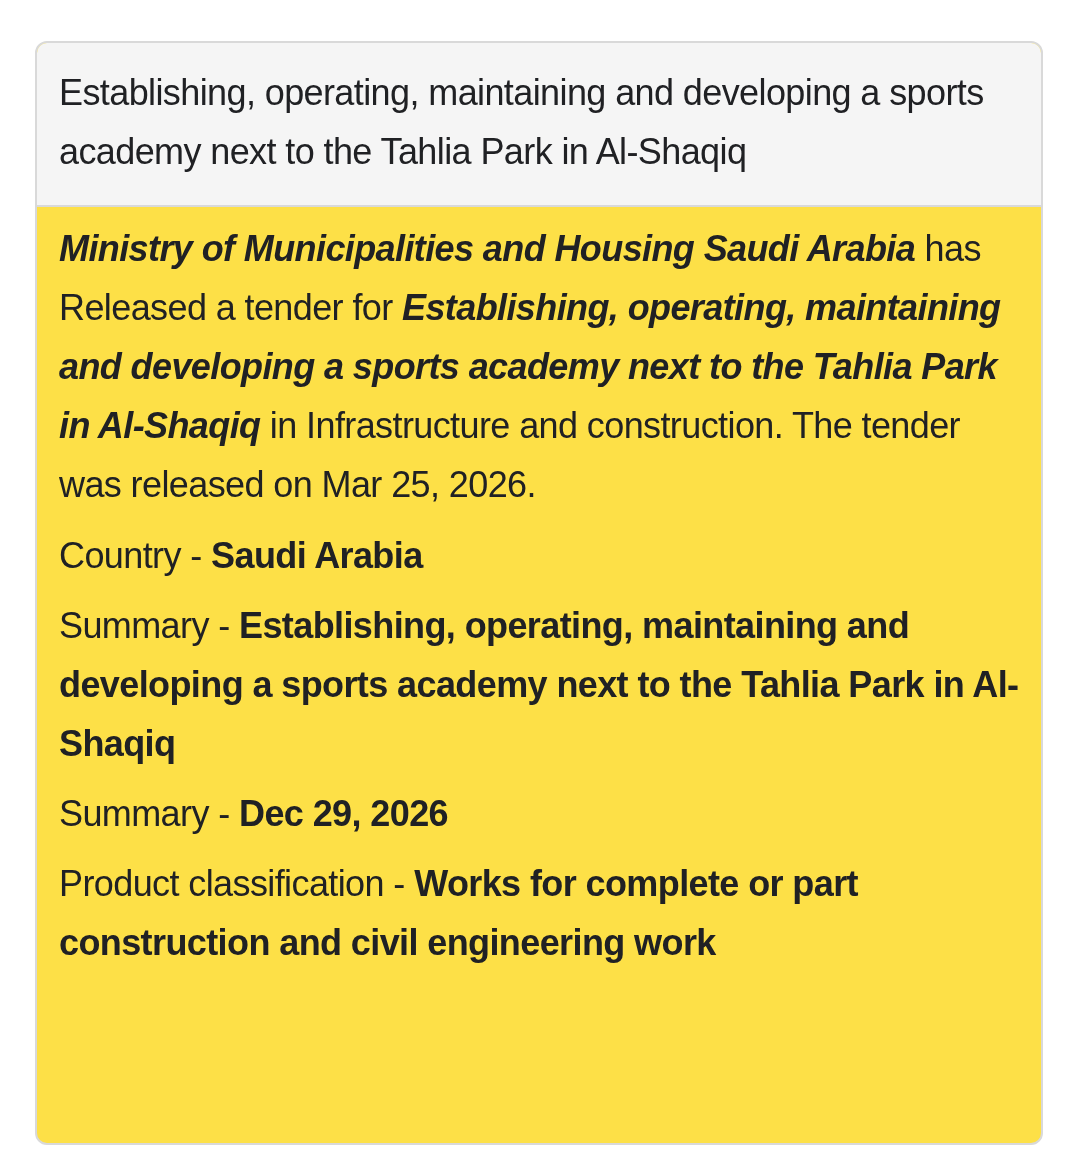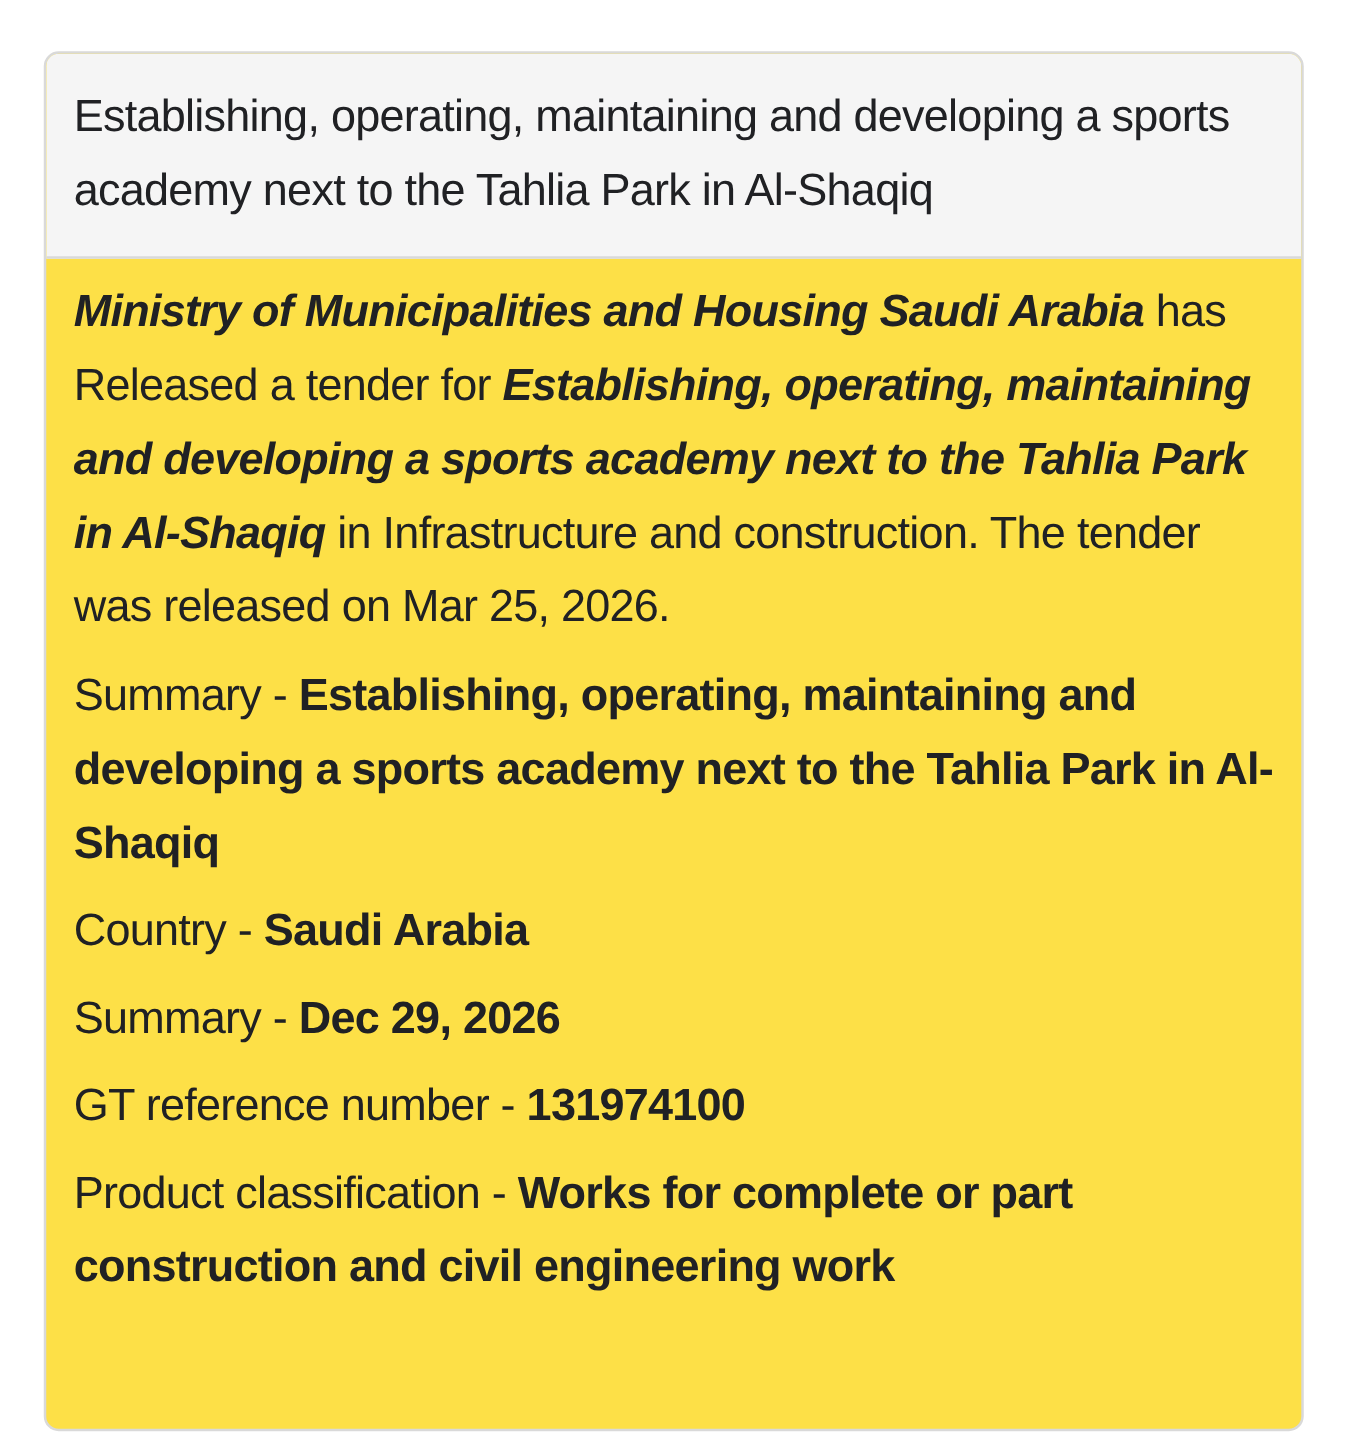--- a/index.html
+++ b/index.html
@@ -66,23 +66,22 @@
 </head>
 <body>
 
 <div class="card">
   <div class="card-header">
     <h2 class="card-title">Establishing, operating, maintaining and developing a sports academy next to the Tahlia Park in Al-Shaqiq</h2>
   </div>
   <div class="card-body">
     <p class="desc"><b>Ministry of Municipalities and Housing Saudi Arabia</b><span> has Released a tender for </span><b>Establishing, operating, maintaining and developing a sports academy next to the Tahlia Park in Al-Shaqiq</b><span> in Infrastructure and construction. The tender was released on Mar 25, 2026.</span></p>
 
+    <p class="field"><span class="label">Country - </span><span class="value">Saudi Arabia</span></p>
+
     <p class="field"><span class="label">Summary - </span><span class="value">Establishing, operating, maintaining and developing a sports academy next to the Tahlia Park in Al-Shaqiq</span></p>
-
-    <p class="field"><span class="label">Country - </span><span class="value">Saudi Arabia</span></p>
 
     <p class="field"><span class="label">Summary - </span><span class="value">Dec 29, 2026</span></p>
 
-    <p class="field"><span class="label">GT reference number - </span><span class="value">131974100</span></p>
 
     <p class="field"><span class="label">Product classification - </span><span class="value">Works for complete or part construction and civil engineering work</span></p>
   </div>
 </div>
 
 </body></html>

